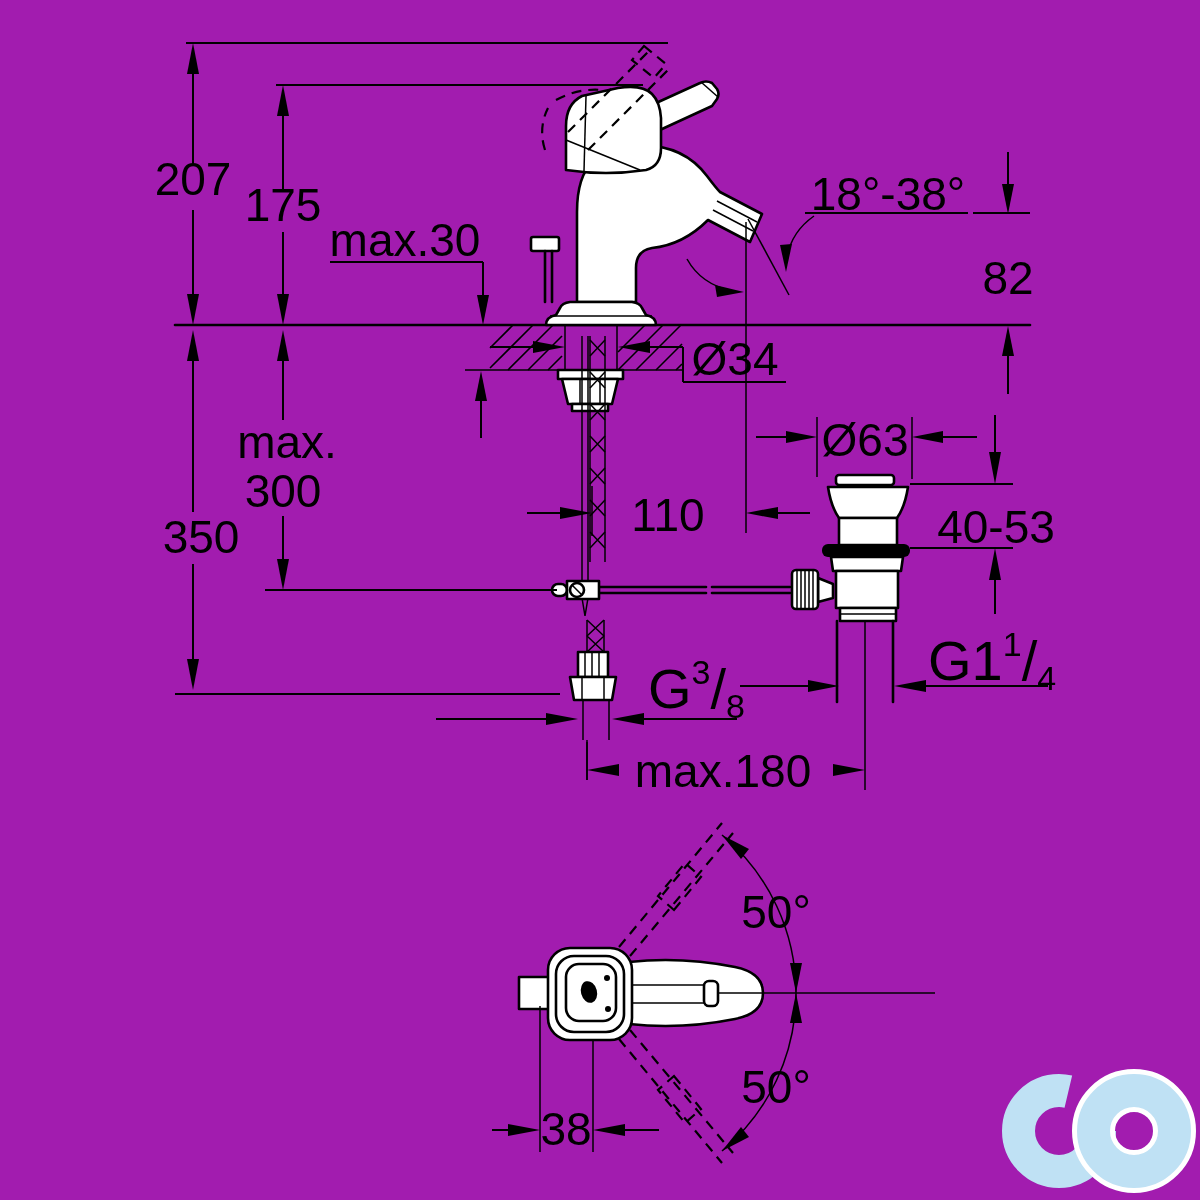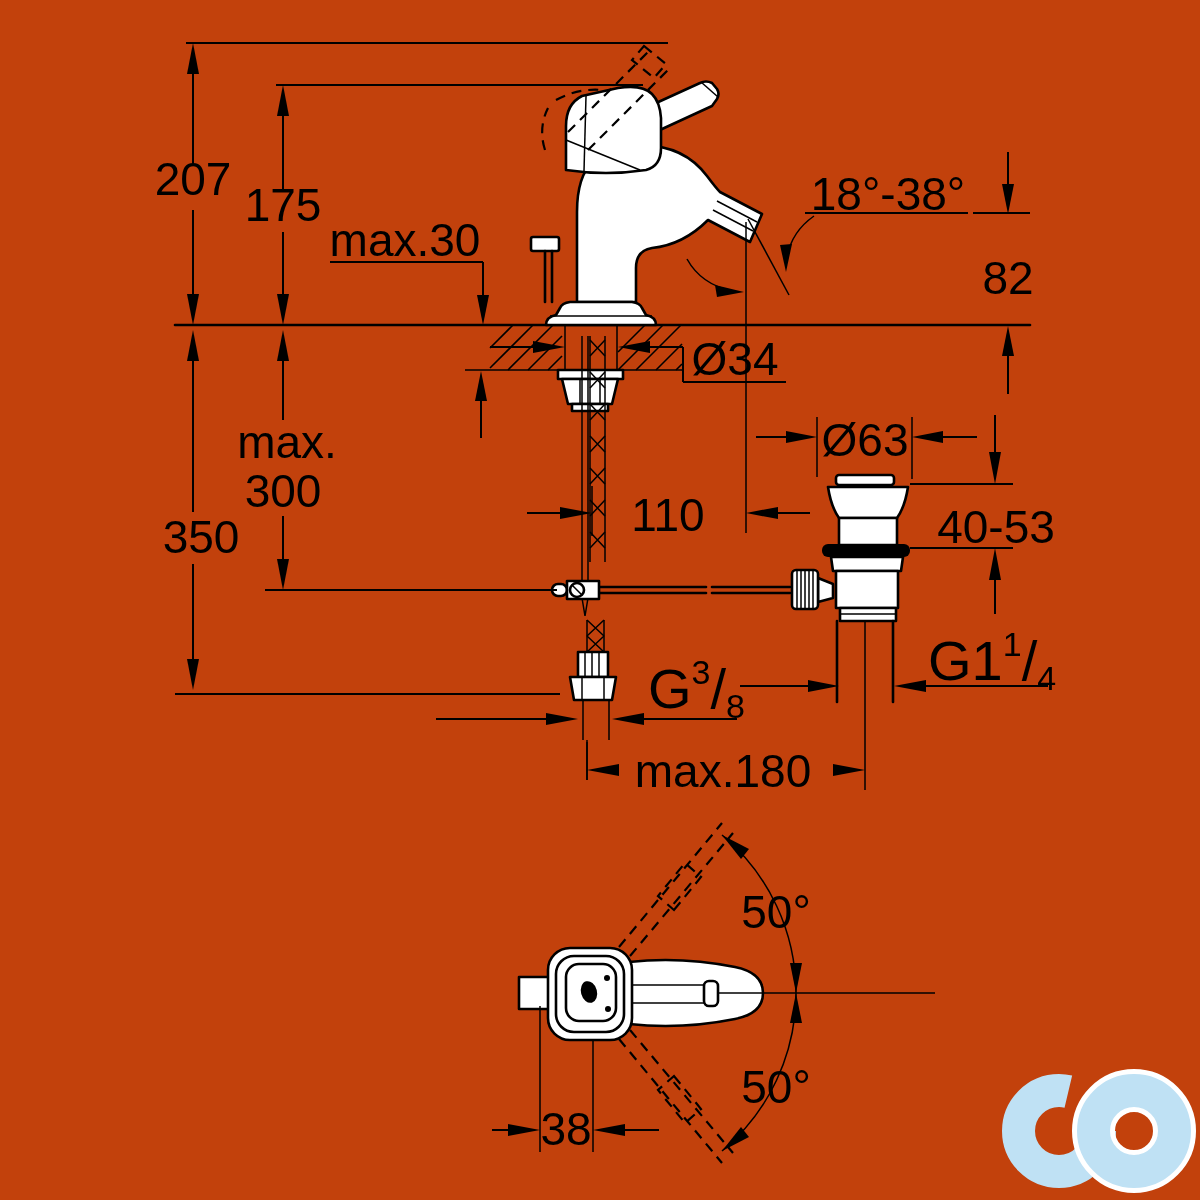--- a/index.html
+++ b/index.html
@@ -1,16 +1,16 @@
 <!DOCTYPE html>
 <html><head>
 <meta charset="utf-8">
 <style>
   html,body{margin:0;padding:0;background:#ffffff;}
-  #stage{width:1200px;height:1200px;position:relative;background:#c2410c;
+  #stage{width:1200px;height:1200px;position:relative;background:#a21caf;
          font-family:"Liberation Sans", sans-serif;text-align:right;}
   svg text{font-family:"Liberation Sans", sans-serif; fill:#000;}
   .dim{font-size:46px;}
   .thread{font-size:56px;}
   .sup{font-size:34px;}
   .outl{stroke:#000;stroke-width:2.6;fill:none;stroke-linejoin:round;stroke-linecap:round;}
   .outlf{stroke:#000;stroke-width:2.6;fill:#fff;stroke-linejoin:round;}
   .dimln{stroke:#000;stroke-width:2.0;fill:none;}
   .thin{stroke:#000;stroke-width:1.5;fill:none;}
   .hatch{stroke:#000;stroke-width:1.6;}

